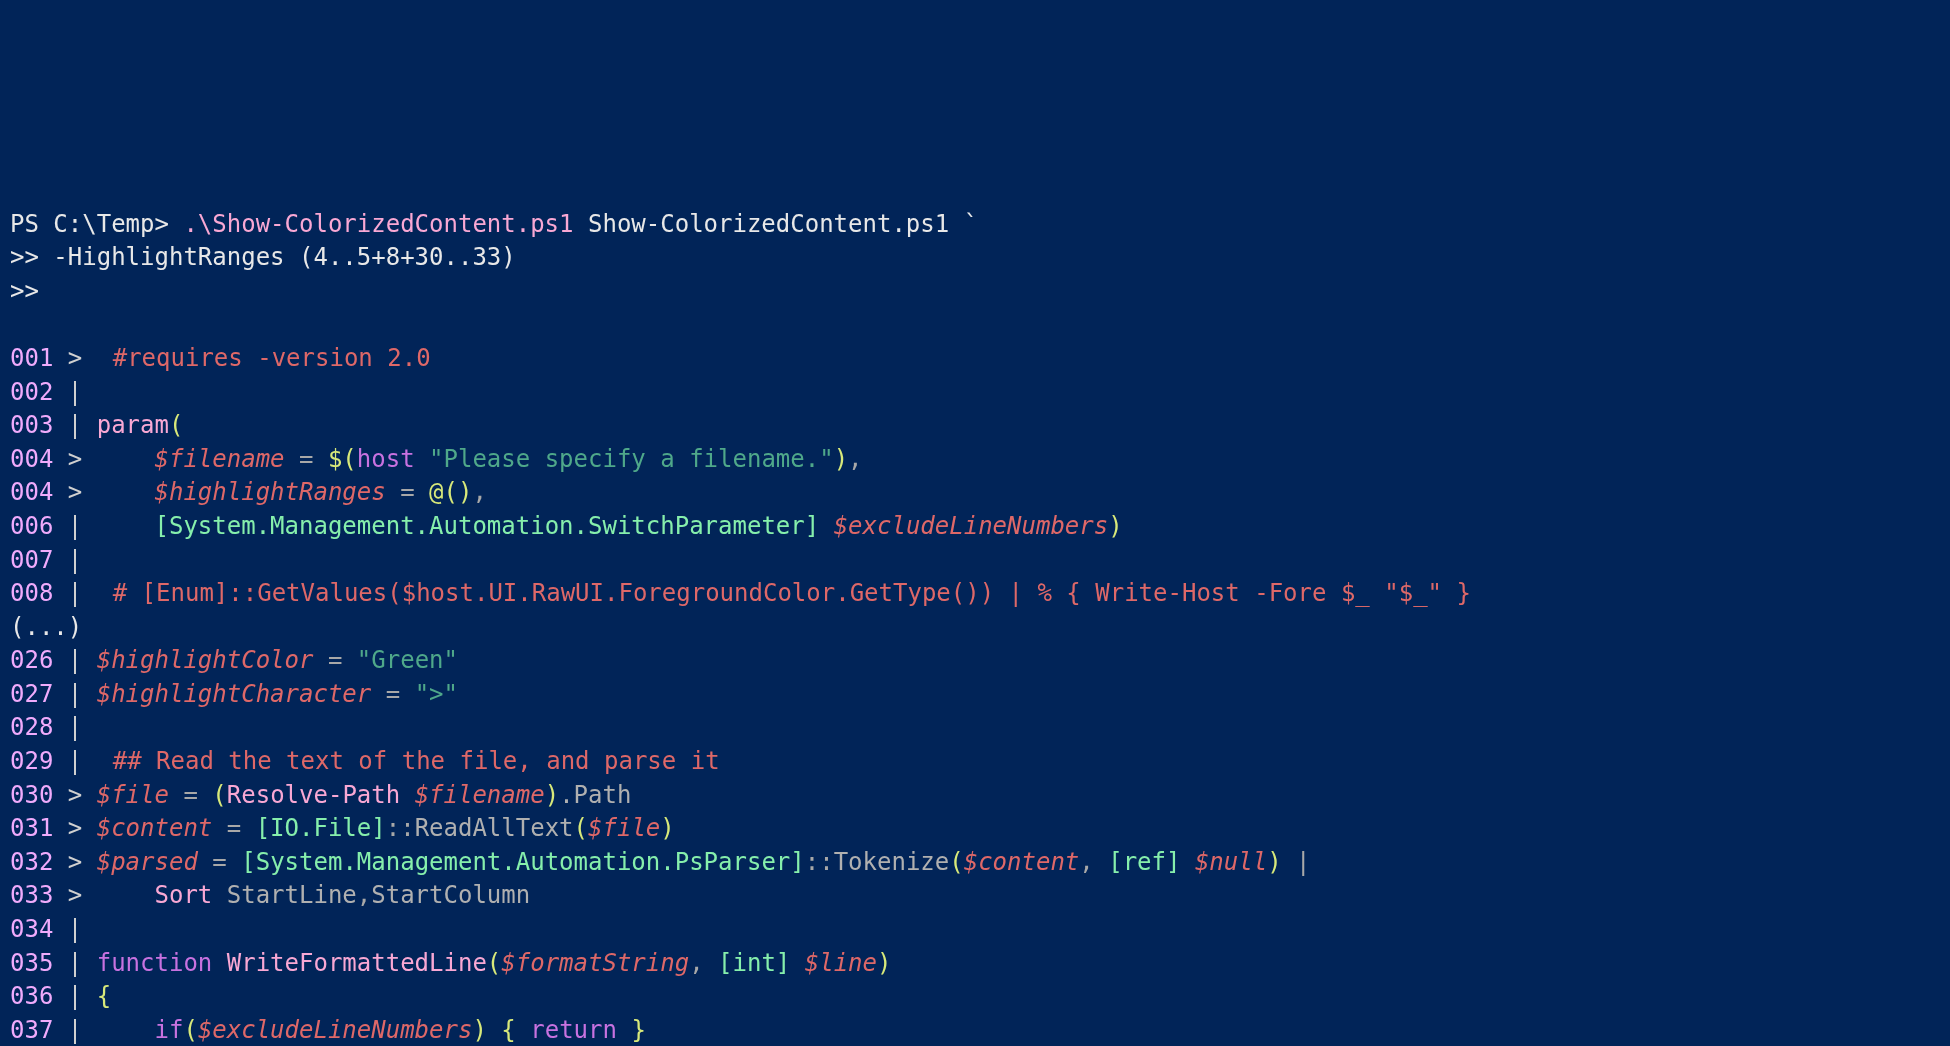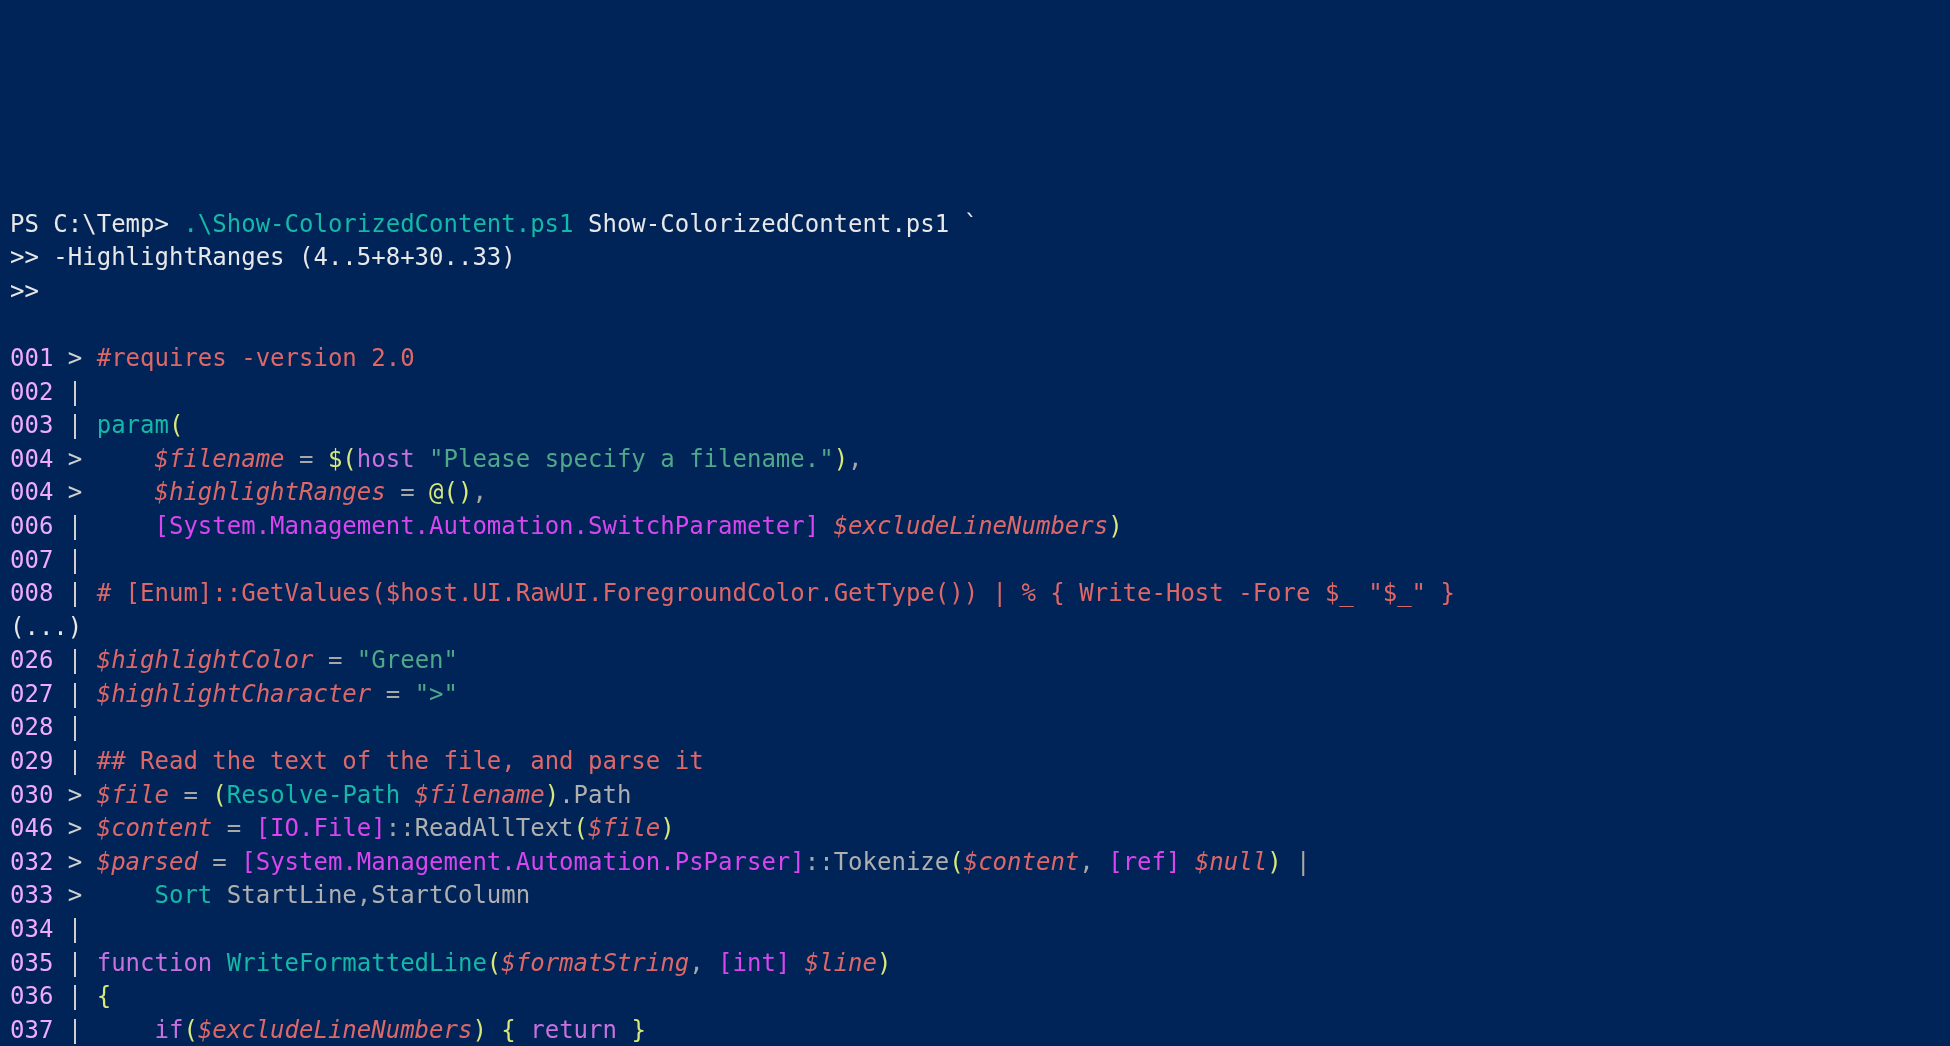--- a/index.html
+++ b/index.html
@@ -10,27 +10,27 @@
     font-family: Consolas, "Lucida Console", Menlo, Monaco, monospace;
     font-size: 24px;
     line-height: 1.4;
     white-space: pre;
   }
   #term {
     padding: 6px 10px 10px 10px;
   }
   .ln     { color: #f0abfc; }          
   .gut    { color: #d0d0d0; }          
-  .cmt    { color: #de6868; }          
+  .cmt    { color: #de6868; margin-left: 16px; }          
   .kw     { color: #c872e0; }          
   .var    { color: #de6868; font-style: italic; }          
   .op     { color: #a8a8a8; }          
   .str    { color: #4fa88a; }          
-  .type   { color: #d946ef; }          
-  .cmd    { color: #14b8a6; }          
+  .type   { color: #86efac; }          
+  .cmd    { color: #f9a8d4; }          
   .mem    { color: #b0b0b0; }          
   .plain  { color: #e8e8e8; }          
   .lp     { color: #d8e97a; }          
 </style>
 </head>
 <body>
 
 
 
 <div id="term">
@@ -45,21 +45,21 @@
 <span><span class="ln">004</span><span class="gut"> &gt;     </span><span class="var">$highlightRanges</span><span class="op"> = </span><span class="lp">@()</span><span class="op">,</span></span>
 <span><span class="ln">006</span><span class="gut"> |     </span><span class="type">[System.Management.Automation.SwitchParameter]</span><span> </span><span class="var">$excludeLineNumbers</span><span class="lp">)</span></span>
 <span><span class="ln">007</span><span class="gut"> | </span></span>
 <span><span class="ln">008</span><span class="gut"> | </span><span class="cmt"># [Enum]::GetValues($host.UI.RawUI.ForegroundColor.GetType()) | % { Write-Host -Fore $_ "$_" }</span></span>
 <span class="plain">(...)</span>
 <span><span class="ln">026</span><span class="gut"> | </span><span class="var">$highlightColor</span><span class="op"> = </span><span class="str">"Green"</span></span>
 <span><span class="ln">027</span><span class="gut"> | </span><span class="var">$highlightCharacter</span><span class="op"> = </span><span class="str">"&gt;"</span></span>
 <span><span class="ln">028</span><span class="gut"> | </span></span>
 <span><span class="ln">029</span><span class="gut"> | </span><span class="cmt">## Read the text of the file, and parse it</span></span>
 <span><span class="ln">030</span><span class="gut"> &gt; </span><span class="var">$file</span><span class="op"> = </span><span class="lp">(</span><span class="cmd">Resolve-Path</span><span> </span><span class="var">$filename</span><span class="lp">)</span><span class="mem">.Path</span></span>
-<span><span class="ln">046</span><span class="gut"> &gt; </span><span class="var">$content</span><span class="op"> = </span><span class="type">[IO.File]</span><span class="op">::</span><span class="mem">ReadAllText</span><span class="lp">(</span><span class="var">$file</span><span class="lp">)</span></span>
+<span><span class="ln">031</span><span class="gut"> &gt; </span><span class="var">$content</span><span class="op"> = </span><span class="type">[IO.File]</span><span class="op">::</span><span class="mem">ReadAllText</span><span class="lp">(</span><span class="var">$file</span><span class="lp">)</span></span>
 <span><span class="ln">032</span><span class="gut"> &gt; </span><span class="var">$parsed</span><span class="op"> = </span><span class="type">[System.Management.Automation.PsParser]</span><span class="op">::</span><span class="mem">Tokenize</span><span class="lp">(</span><span class="var">$content</span><span class="op">, </span><span class="type">[ref]</span><span> </span><span class="var">$null</span><span class="lp">)</span><span class="op"> |</span></span>
 <span><span class="ln">033</span><span class="gut"> &gt;     </span><span class="cmd">Sort</span><span class="mem"> StartLine</span><span class="op">,</span><span class="mem">StartColumn</span></span>
 <span><span class="ln">034</span><span class="gut"> | </span></span>
 <span><span class="ln">035</span><span class="gut"> | </span><span class="kw">function</span><span> </span><span class="cmd">WriteFormattedLine</span><span class="lp">(</span><span class="var">$formatString</span><span class="op">, </span><span class="type">[int]</span><span> </span><span class="var">$line</span><span class="lp">)</span></span>
 <span><span class="ln">036</span><span class="gut"> | </span><span class="lp">{</span></span>
 <span><span class="ln">037</span><span class="gut"> |     </span><span class="kw">if</span><span class="lp">(</span><span class="var">$excludeLineNumbers</span><span class="lp">)</span><span class="lp"> { </span><span class="kw">return</span><span class="lp"> }</span></span>
 
 
 
 </div>

